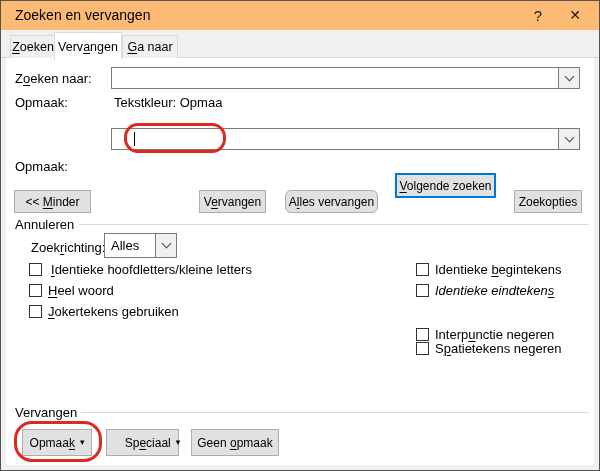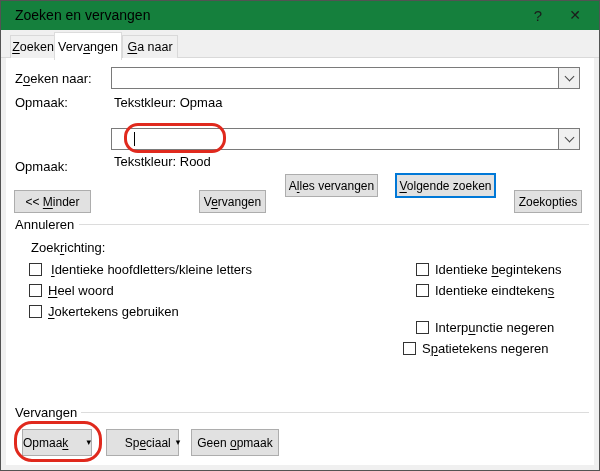--- a/index.html
+++ b/index.html
@@ -10,21 +10,21 @@
     font-family:"Liberation Sans","DejaVu Sans",sans-serif;
     font-size:13px;color:#000;
   }
   .abs{position:absolute;}
   u{text-decoration-thickness:1px;text-underline-offset:2px;}
 
   
   .frame{background:#f0f0f0;}
 
   
-  .titlebar{left:0;top:0;right:0;height:29px;background:#15803d;}
+  .titlebar{left:0;top:0;right:0;height:29px;background:#fdba74;}
   .title{left:14px;top:0;line-height:29px;font-size:14px;}
   .cap-btn{top:0;width:32px;height:29px;text-align:center;line-height:29px;font-size:15px;color:#1b1b1b;cursor:default;}
 
   
   .tabstrip{left:0;top:29px;right:0;height:28px;background:#f0f0f0;border-bottom:1px solid #d9d9d9;}
   .tab{position:absolute;background:#f0f0f0;border:1px solid #d9d9d9;border-bottom:none;
        text-align:center;font-size:12.5px;display:flex;align-items:center;justify-content:center;}
   .tab.inactive{top:34px;height:23px;z-index:1;}
   .tab.active{top:31px;height:28px;background:#fff;border-color:#dcdcdc;z-index:3;}
 
@@ -95,77 +95,82 @@
 
   <div class="abs combo" style="left:110px;top:127px;width:469px;height:22px;">
     <input value="" style="">
     <span class="combo-arrow">
       <span class="chev"></span>
     </span>
   </div>
   <div class="abs caret" style="left:133px;top:131px;height:14px;"></div>
   <div class="abs annot" style="left:123px;top:122px;width:102px;height:30px;"></div>
   <span class="abs lbl" style="left:14px;top:158px;">Opmaak:</span>
-  <span class="abs lbl" style="left:113px;top:153px;">Tekstkleur: Rood</span>
 
   <div class="abs btn" style="left:13px;top:189px;width:77px;height:23px;">
     <span>&lt;&lt; <u>M</u>inder</span>
   </div>
   <div class="abs btn" style="left:198px;top:189px;width:67px;height:23px;">
     <span>V<u>e</u>rvangen</span>
   </div>
-  <div class="abs btn" style="left:284px;top:173px;width:93px;height:23px;">
+  <div class="abs btn" style="left:284px;top:189px;width:93px;height:23px;border-radius:6px;">
     <span>A<u>l</u>les vervangen</span>
   </div>
   <div class="abs btn default" style="left:394px;top:172px;width:101px;height:25px;">
     <span><u>V</u>olgende zoeken</span>
   </div>
   <div class="abs btn" style="left:513px;top:189px;width:68px;height:23px;">
     <span>Zoekopties</span>
   </div>
 
   <span class="abs lbl" style="left:14px;top:216px;">Annuleren</span>
   <div class="abs group-line" style="left:78px;top:223px;width:510px;"></div>
 
   <span class="abs lbl" style="left:30px;top:239px;">Zoek<u>r</u>ichting:</span>
+  <div class="abs combo" style="left:103px;top:232px;width:73px;height:25px;">
+    <span class="abs lbl" style="left:6px;top:4px;">Alles</span>
+    <span class="combo-arrow">
+      <span class="chev"></span>
+    </span>
+  </div>
 
   <div class="abs cbrow" style="left:28px;top:261px;gap:9px;">
     <span class="cb"></span>
     <span><u>I</u>dentieke hoofdletters/kleine letters</span>
   </div>
   <div class="abs cbrow" style="left:28px;top:282px;">
     <span class="cb"></span>
     <span><u>H</u>eel woord</span>
   </div>
   <div class="abs cbrow" style="left:28px;top:303px;">
     <span class="cb"></span>
     <span><u>J</u>okertekens gebruiken</span>
   </div>
 
   <div class="abs cbrow" style="left:415px;top:261px;">
     <span class="cb"></span>
     <span>Identieke <u>b</u>egintekens</span>
   </div>
-  <div class="abs cbrow" style="left:415px;top:282px;">
+  <div class="abs cbrow" style="left:415px;top:282px;font-style:italic;">
     <span class="cb"></span>
     <span>Identieke eindteken<u>s</u></span>
   </div>
-  <div class="abs cbrow" style="left:415px;top:319px;">
+  <div class="abs cbrow" style="left:415px;top:326px;">
     <span class="cb"></span>
     <span>Interp<u>u</u>nctie negeren</span>
   </div>
-  <div class="abs cbrow" style="left:402px;top:340px;">
+  <div class="abs cbrow" style="left:415px;top:340px;">
     <span class="cb"></span>
     <span>S<u>p</u>atietekens negeren</span>
   </div>
 
   <span class="abs lbl" style="left:14px;top:404px;">Vervangen</span>
   <div class="abs group-line" style="left:80px;top:411px;width:508px;"></div>
 
-  <div class="abs btn" style="left:21px;top:428px;width:70px;height:27px;justify-content:space-between;">
+  <div class="abs btn" style="left:21px;top:428px;width:70px;height:27px;">
     <span>Opmaa<u>k</u></span>
     <span class="drop-arrow">▾</span>
   </div>
   <div class="abs annot" style="left:13px;top:420px;width:88px;height:41px;border-radius:18px;"></div>
 
   <div class="abs btn" style="left:105px;top:428px;width:73px;height:27px;padding-left:20px;">
     <span>Sp<u>e</u>ciaal</span>
     <span class="drop-arrow">▾</span>
   </div>
 

